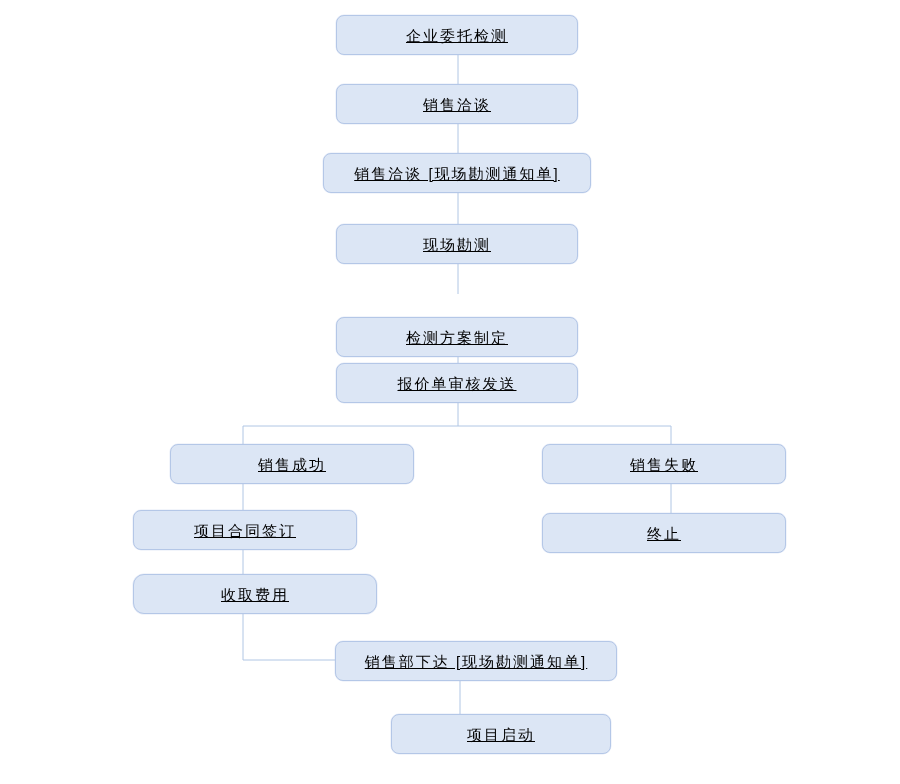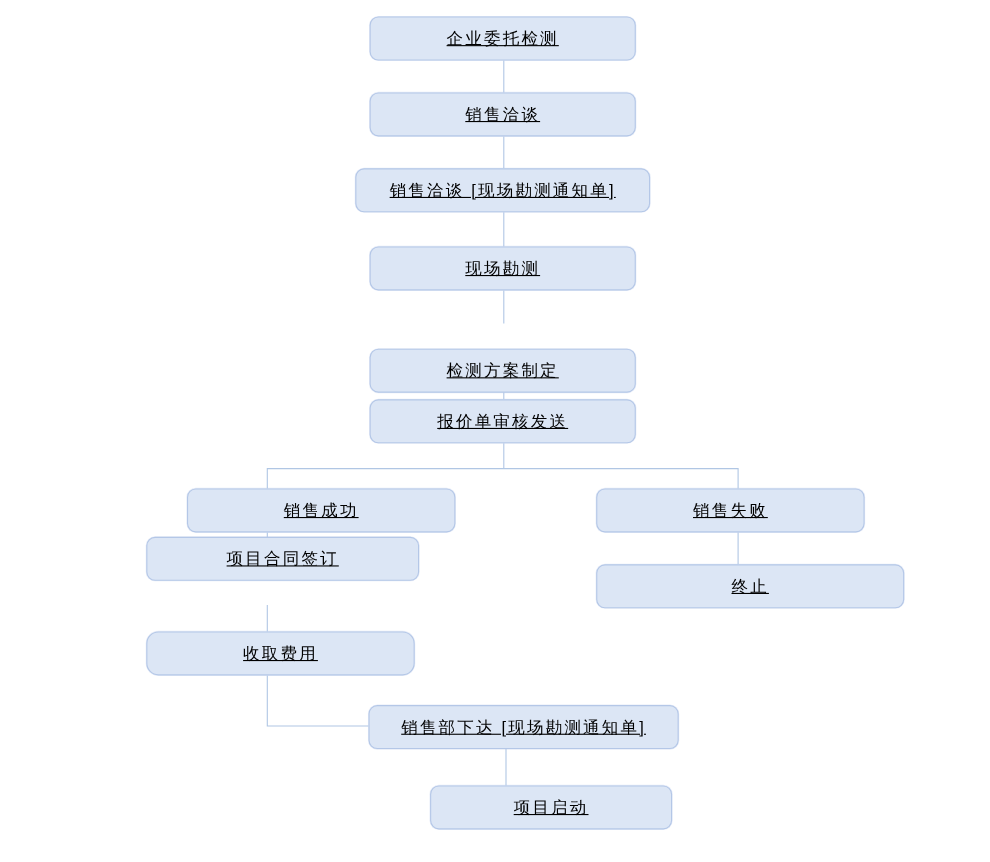--- a/index.html
+++ b/index.html
@@ -87,24 +87,24 @@
       </div>
       <div class="flow-node" style="left: 336px; top: 363px; width: 242px; height: 40px;">
         <span class="node-label">报价单审核发送</span>
       </div>
       <div class="flow-node" style="left: 122px; top: 444px; width: 244px; height: 40px; margin-left: 48px;">
         <span class="node-label">销售成功</span>
       </div>
       <div class="flow-node" style="left: 542px; top: 444px; width: 244px; height: 40px; text-align: right;">
         <span class="node-label">销售失败</span>
       </div>
-      <div class="flow-node" style="left: 133px; top: 488px; width: 248px; height: 40px;">
+      <div class="flow-node" style="left: 133px; top: 510px; width: 224px; height: 40px;">
         <span class="node-label">项目合同签订</span>
       </div>
-      <div class="flow-node" style="left: 542px; top: 513px; width: 280px; height: 40px;">
+      <div class="flow-node" style="left: 542px; top: 513px; width: 244px; height: 40px;">
         <span class="node-label">终止</span>
       </div>
       <div class="flow-node" style="left: 133px; top: 574px; width: 244px; height: 40px; border-radius: 11px;">
         <span class="node-label">收取费用</span>
       </div>
       <div class="flow-node" style="left: 335px; top: 641px; width: 282px; height: 40px;">
         <span class="node-label">销售部下达 [现场勘测通知单]</span>
       </div>
       <div class="flow-node" style="left: 356px; top: 714px; width: 220px; height: 40px; margin-left: 35px;">
         <span class="node-label">项目启动</span>

